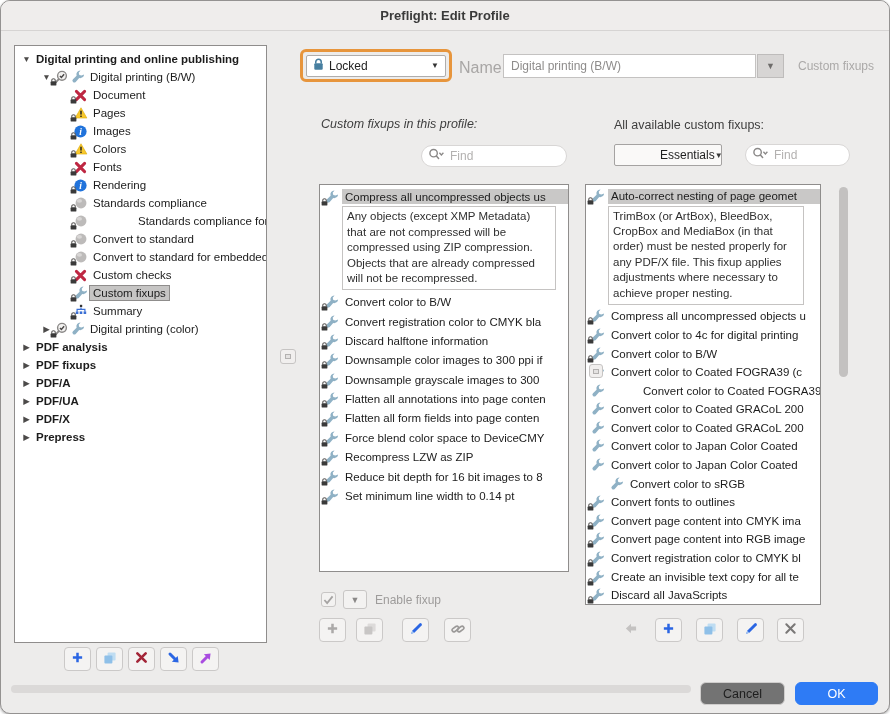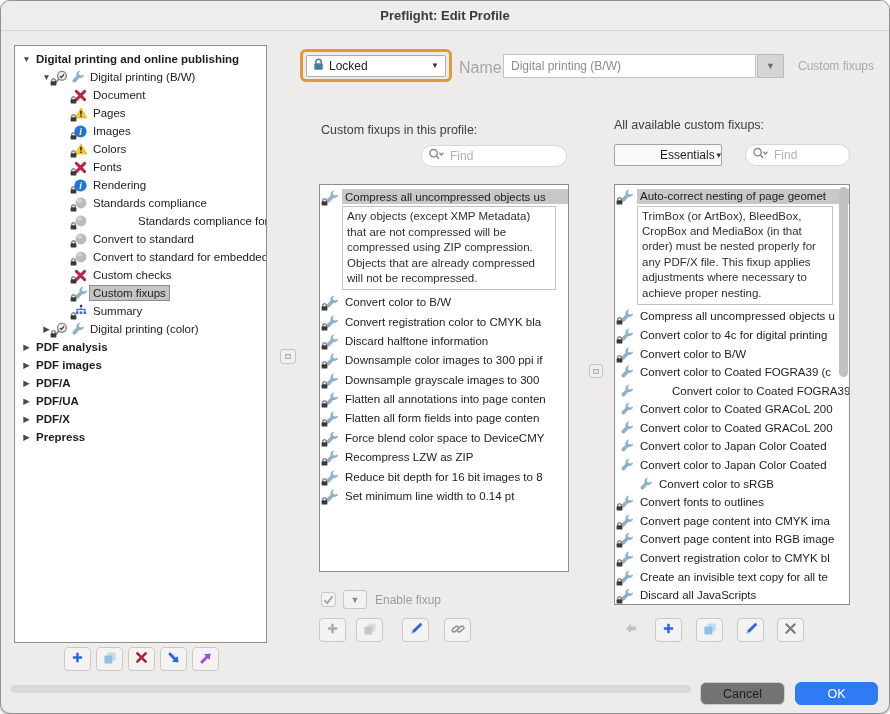--- a/index.html
+++ b/index.html
@@ -321,21 +321,21 @@
           </svg>
         </span>
         <span class="tree-label">Digital printing (color)</span>
       </div>
       <div class="tree-row" style="padding-left: 5px;">
         <span class="exp">▶</span>
         <span class="tree-label bold">PDF analysis</span>
       </div>
       <div class="tree-row" style="padding-left: 5px;">
         <span class="exp">▶</span>
-        <span class="tree-label bold">PDF images</span>
+        <span class="tree-label bold">PDF fixups</span>
       </div>
       <div class="tree-row" style="padding-left: 5px;">
         <span class="exp">▶</span>
         <span class="tree-label bold">PDF/A</span>
       </div>
       <div class="tree-row" style="padding-left: 5px;">
         <span class="exp">▶</span>
         <span class="tree-label bold">PDF/UA</span>
       </div>
       <div class="tree-row" style="padding-left: 5px;">
@@ -389,21 +389,21 @@
       <span class="caret">▼</span>
     </div>
   </div>
   <span class="name-label">Name:</span>
   <input class="name-input" value="Digital printing (B/W)" style="">
   <button class="name-drop">
       <span>▼</span>
     </button>
   <span class="context-label">Custom fixups</span>
 
-  <span class="sec-label" style="left:320px;top:122px;">Custom fixups in this profile:</span>
+  <span class="sec-label" style="left:320px;top:116px;font-style:italic;">Custom fixups in this profile:</span>
   <div class="findbox" style="left:420px;top:144px;width:146px;">
     <span class="icn-one"><svg viewBox="0 0 17 13" width="17" height="13">
           <circle cx="5.6" cy="5.2" r="3.7" fill="none" stroke="#8A8887" stroke-width="1.4"></circle>
           <path d="M8.4 8.1 10.6 10.4" stroke="#8A8887" stroke-width="1.5" stroke-linecap="round"></path>
           <path d="M11.4 4.8l2 2.2 2-2.2" fill="none" stroke="#8A8887" stroke-width="1.3"></path>
         </svg></span>
     <input placeholder="Find" style="">
   </div>
   <div class="fixlist" style="left:318px;top:183px;width:250px;height:388px;padding-top:2px;">
       <div class="list-row" style="height: 19.4px;">
@@ -595,21 +595,21 @@
     <span class="caret">▼</span>
   </div>
   <div class="findbox" style="left:744px;top:143px;width:105px;">
     <span class="icn-one"><svg viewBox="0 0 17 13" width="17" height="13">
           <circle cx="5.6" cy="5.2" r="3.7" fill="none" stroke="#8A8887" stroke-width="1.4"></circle>
           <path d="M8.4 8.1 10.6 10.4" stroke="#8A8887" stroke-width="1.5" stroke-linecap="round"></path>
           <path d="M11.4 4.8l2 2.2 2-2.2" fill="none" stroke="#8A8887" stroke-width="1.3"></path>
         </svg></span>
     <input placeholder="Find" style="">
   </div>
-  <div class="fixlist" style="left:613px;top:183px;width:236px;height:421px;padding-top:2px;">
+  <div class="fixlist" style="left:584px;top:183px;width:236px;height:421px;padding-top:2px;">
   <div class="list-row" style="height: 18.6px;">
         <span class="icn-wrap">
           <svg viewBox="0 0 14 14" width="14" height="14">
             <path d="M13.1 4.4A3.9 3.9 0 0 1 8.2 8L4.7 11.9a1.9 1.9 0 1 1-2.7-2.7L5.6 5.7A3.9 3.9 0 0 1 9.5.5L7.7 2.7l.6 2.2 2.2.6z" fill="#8FB1C5"></path>
           </svg>
           <span class="lock-badge"><svg viewBox="0 0 8 9" width="7" height="8">
               <path d="M2 4V2.7a2 2 0 0 1 4 0V4" fill="none" stroke="#5A5857" stroke-width="1.2"></path>
               <rect x="0.7" y="3.7" width="6.6" height="4.8" rx="1" fill="#3A3A3A"></rect>
             </svg></span>
         </span>

